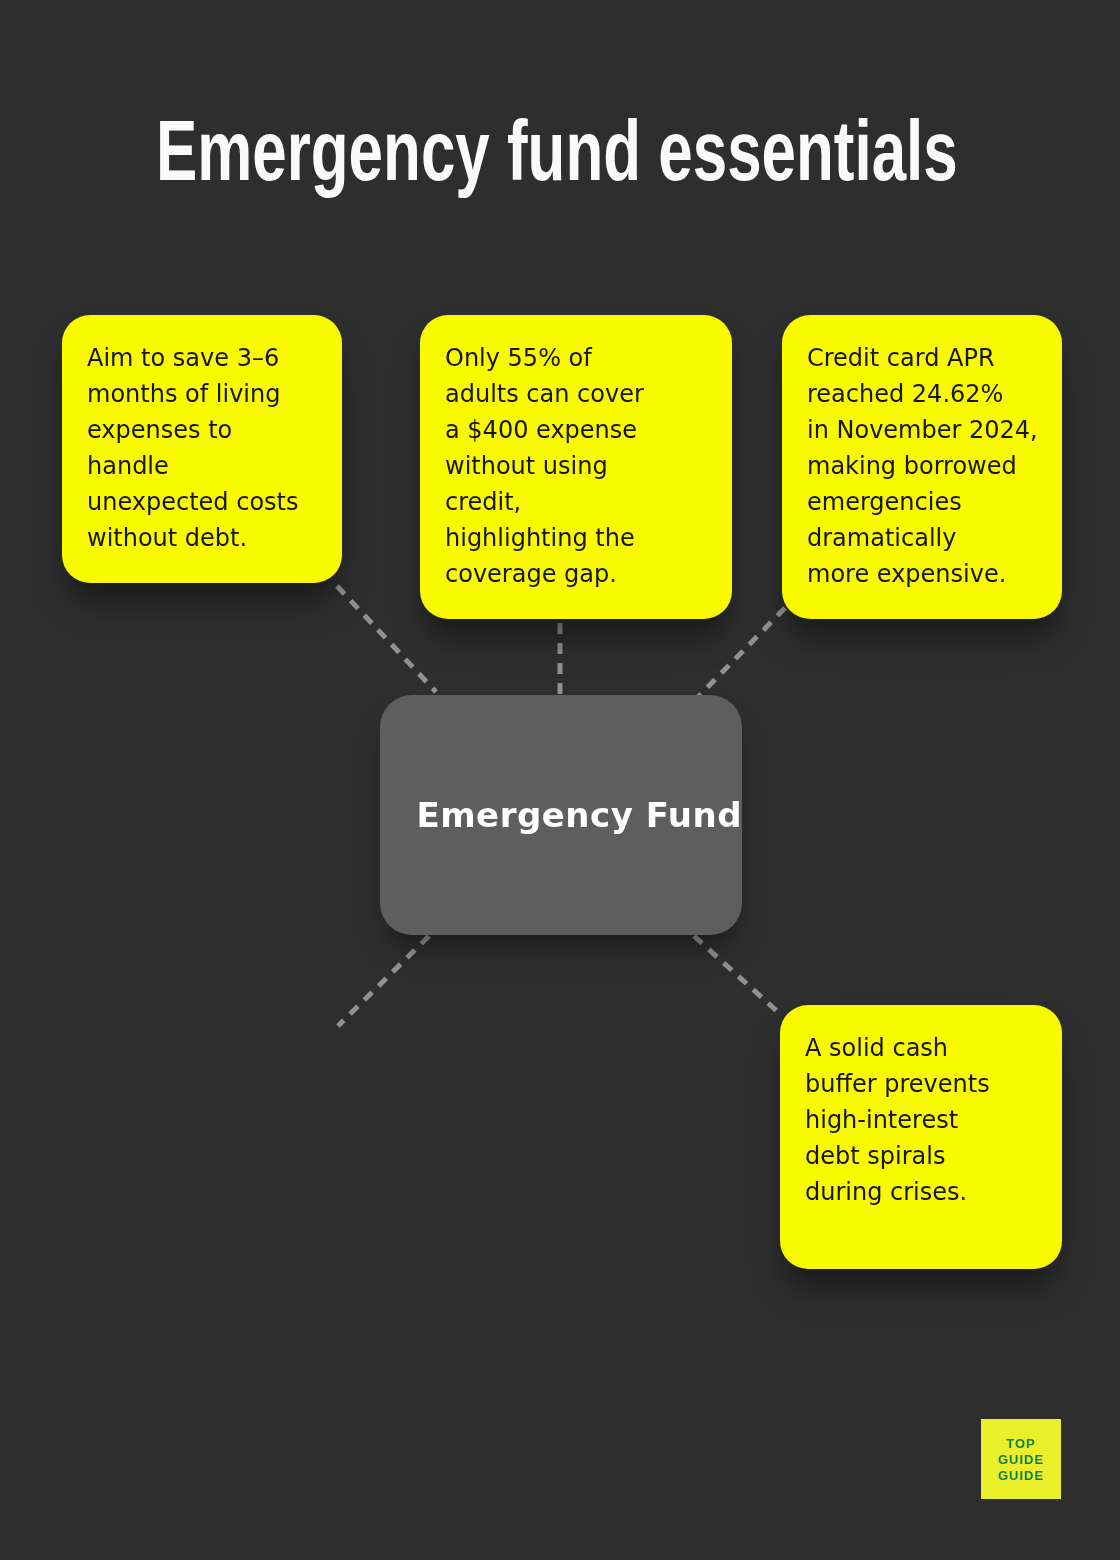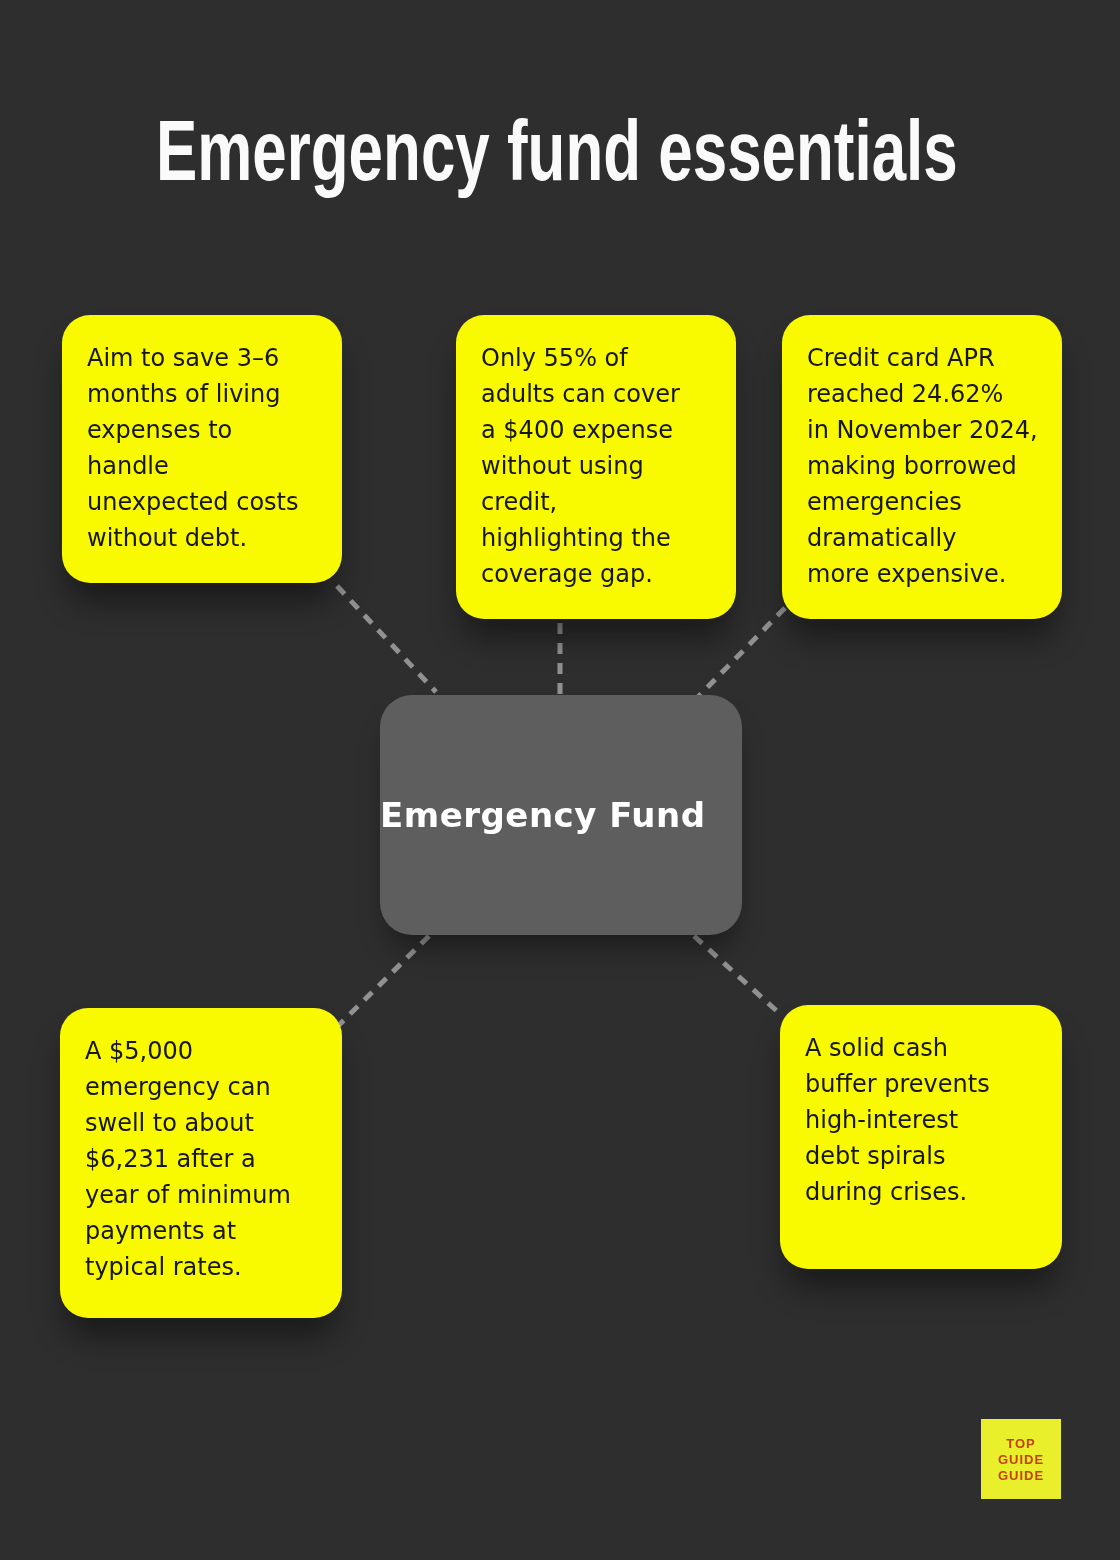--- a/index.html
+++ b/index.html
@@ -55,51 +55,51 @@
     background: var(--accent-yellow);
     border-radius: 28px;
     padding: 25px 12px 18px 25px;
     color: var(--card-text);
     font-size: 24px;
     line-height: 36px;
     white-space: pre-line;
     box-shadow: 0 24px 32px -6px rgba(0,0,0,0.45);
   }
   .card-top-left     { left: 62px;  top: 315px;  width: 280px; height: 268px; }
-  .card-top-middle   { left: 420px; top: 315px;  width: 280px; height: 304px; margin-left: 36px; }
+  .card-top-middle   { left: 420px; top: 315px;  width: 312px; height: 304px; }
   .card-top-right    { left: 782px; top: 315px;  width: 280px; height: 304px; }
   .card-bottom-left  { left: 60px;  top: 1008px; width: 282px; height: 310px; }
   .card-bottom-right { left: 780px; top: 1005px; width: 282px; height: 264px; }
   .center-node {
     position: absolute;
     left: 380px; top: 695px;
     width: 362px; height: 240px;
     background: var(--node-gray);
     border-radius: 32px;
-    display: flex; align-items: center; justify-content: flex-start;
+    display: flex; align-items: center; justify-content: flex-end;
     box-shadow: 0 20px 28px -8px rgba(0,0,0,0.4);
   }
   .center-node .node-label {
     color: #ffffff;
     font-weight: 700;
     font-size: 34px;
     letter-spacing: 0.5px;
   }
   .logo-badge {
     position: absolute;
     left: 981px; top: 1419px;
     width: 80px; height: 80px;
     background: var(--logo-yellow);
     display: flex; flex-direction: column;
     align-items: center; justify-content: center;
     gap: 1px;
   }
   .logo-badge .logo-line {
     font-family: "Liberation Sans", "DejaVu Sans", sans-serif;
-    color: #c2410c;
+    color: #15803d;
     font-weight: 700;
     font-size: 13px;
     line-height: 15px;
     letter-spacing: 1px;
   }
 </style>
 </head>
 <body>
 
 <div class="canvas">
@@ -132,27 +132,20 @@
 coverage gap.</div>
 
   <div class="card card-top-right">Credit card APR
 reached 24.62%
 in November 2024,
 making borrowed
 emergencies
 dramatically
 more expensive.</div>
 
-  <div class="card card-bottom-left">A $5,000
-emergency can
-swell to about
-$6,231 after a
-year of minimum
-payments at
-typical rates.</div>
 
   <div class="card card-bottom-right">A solid cash
 buffer prevents
 high-interest
 debt spirals
 during crises.</div>
 
   <div class="center-node">
     <span class="node-label">Emergency Fund</span>
   </div>

